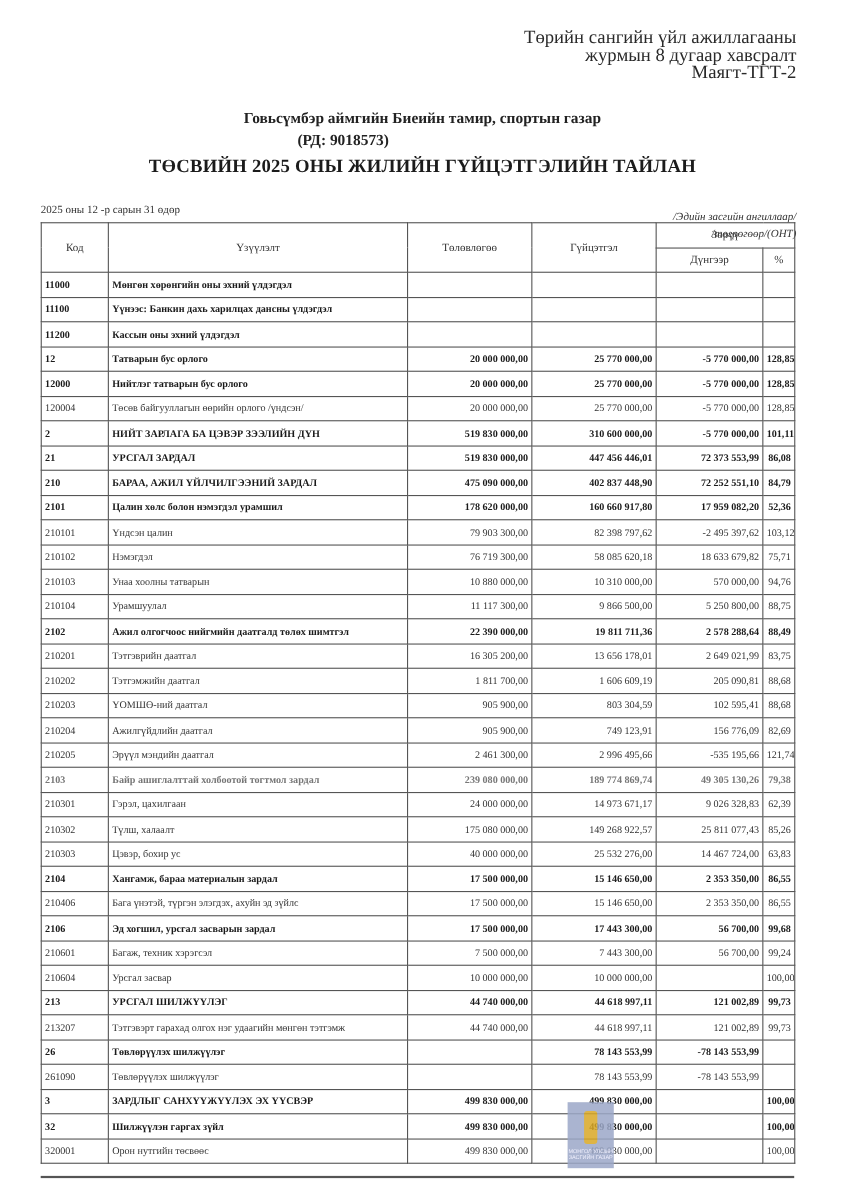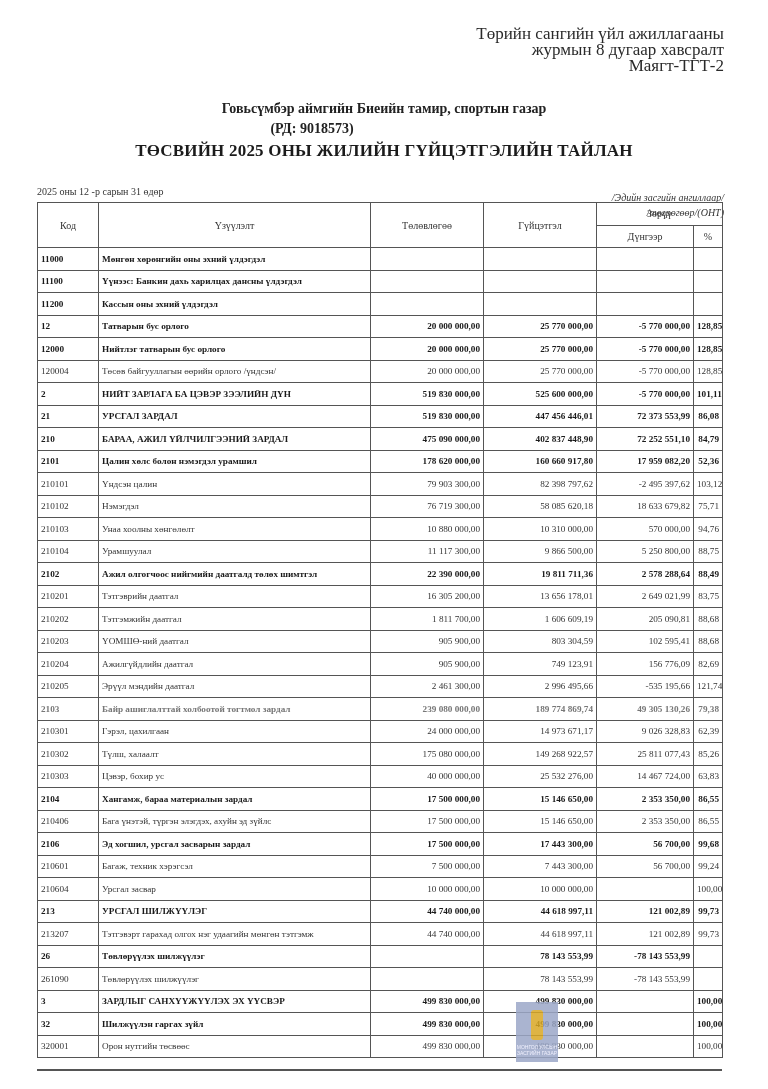--- a/index.html
+++ b/index.html
@@ -114,21 +114,21 @@
         <td class="name">Төсөв байгууллагын өөрийн орлого /үндсэн/</td>
         <td class="num">20 000 000,00</td>
         <td class="num">25 770 000,00</td>
         <td class="num">-5 770 000,00</td>
         <td class="pct">128,85</td>
       </tr>
       <tr class="bold">
         <td class="code">2</td>
         <td class="name">НИЙТ ЗАРЛАГА БА ЦЭВЭР ЗЭЭЛИЙН ДҮН</td>
         <td class="num">519 830 000,00</td>
-        <td class="num">525 600 000,00</td>
+        <td class="num">310 600 000,00</td>
         <td class="num">-5 770 000,00</td>
         <td class="pct">101,11</td>
       </tr>
       <tr class="bold">
         <td class="code">21</td>
         <td class="name">УРСГАЛ ЗАРДАЛ</td>
         <td class="num">519 830 000,00</td>
         <td class="num">447 456 446,01</td>
         <td class="num">72 373 553,99</td>
         <td class="pct">86,08</td>
@@ -160,21 +160,21 @@
       <tr class="norm">
         <td class="code">210102</td>
         <td class="name">Нэмэгдэл</td>
         <td class="num">76 719 300,00</td>
         <td class="num">58 085 620,18</td>
         <td class="num">18 633 679,82</td>
         <td class="pct">75,71</td>
       </tr>
       <tr class="norm">
         <td class="code">210103</td>
-        <td class="name">Унаа хоолны хөнгөлөлт</td>
+        <td class="name">Унаа хоолны татварын</td>
         <td class="num">10 880 000,00</td>
         <td class="num">10 310 000,00</td>
         <td class="num">570 000,00</td>
         <td class="pct">94,76</td>
       </tr>
       <tr class="norm">
         <td class="code">210104</td>
         <td class="name">Урамшуулал</td>
         <td class="num">11 117 300,00</td>
         <td class="num">9 866 500,00</td>

